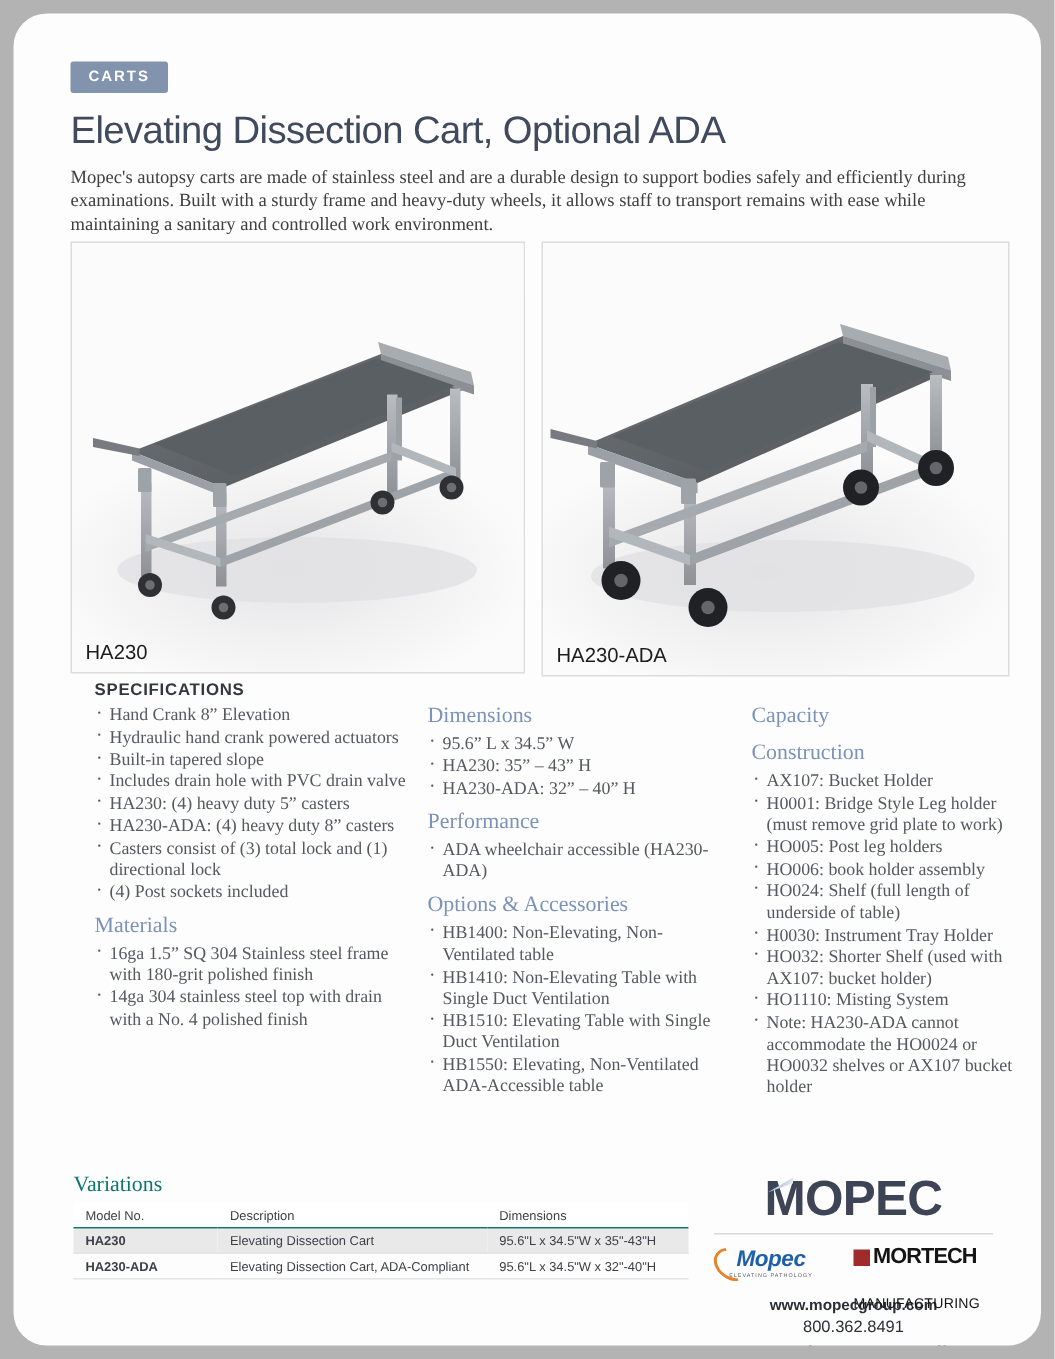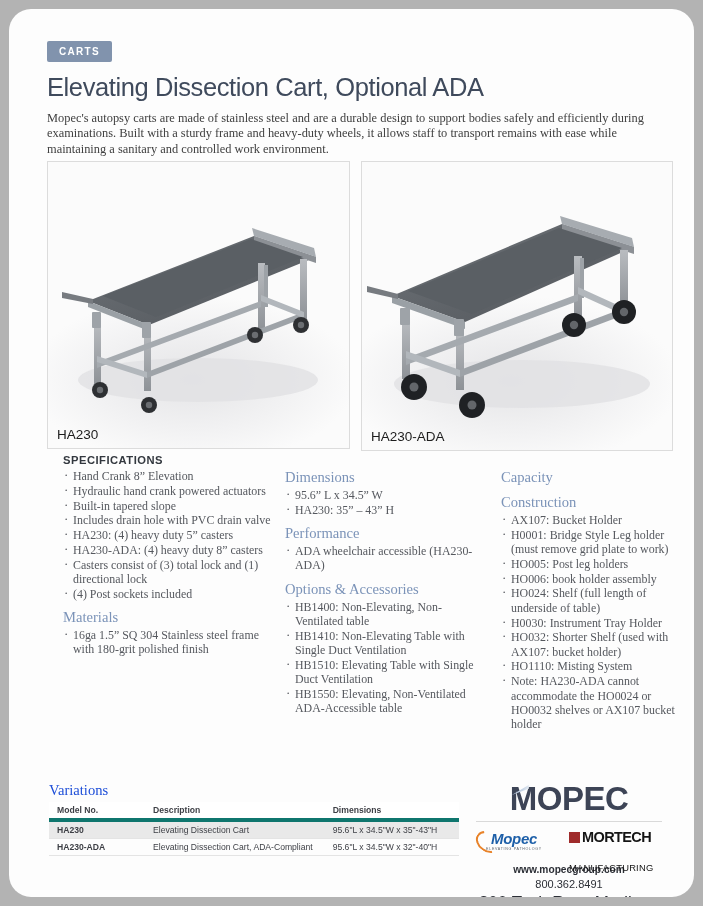--- a/index.html
+++ b/index.html
@@ -102,26 +102,26 @@
   ul.spec li:before{
     content:"\00B7";
     position:absolute;left:1px;top:-1px;
     color:#55585e;font-size:13px;
   }
 
   
   .variations{position:absolute;left:40px;top:773px;width:410px;}
   .var-head{
     font-family:"Liberation Serif",serif;
-    font-size:14.6px;color:#1d4ed8;margin-bottom:3px;
+    font-size:14.6px;color:#0f766e;margin-bottom:3px;
   }
   table.var{border-collapse:collapse;width:410px;font-family:"Liberation Sans",sans-serif;}
   table.var th{
-    text-align:left;font-size:8.6px;font-weight:bold;color:#3d3f45;
-    padding:3px 4px 3px 8px;border-bottom:4px solid #0f766e;
+    text-align:left;font-size:8.6px;font-weight:normal;color:#3d3f45;
+    padding:3px 4px 3px 8px;border-bottom:1px solid #0f766e;
     background:#ffffff;
   }
   table.var td{
     font-size:8.6px;color:#3d3f45;
     padding:3px 4px 3px 8px;border-bottom:1px solid #e4e4e4;
   }
   table.var tr.zebra td{background:#e9e9e9;}
   table.var td.model{font-weight:bold;}
   table.var .c1{width:92px;}
   table.var .c2{width:185px;}
@@ -300,28 +300,30 @@
           <li>Built-in tapered slope</li>
           <li>Includes drain hole with PVC drain valve</li>
           <li>HA230: (4) heavy duty 5” casters</li>
           <li>HA230-ADA: (4) heavy duty 8” casters</li>
           <li>Casters consist of (3) total lock and (1) directional lock</li>
           <li>(4) Post sockets included</li>
         </ul>
         <div class="sec-head">Materials</div>
         <ul class="spec">
           <li>16ga 1.5” SQ 304 Stainless steel frame with 180-grit polished finish</li>
+          <li>14ga 304 stainless steel top with drain with a No. 4 polished finish</li>
         </ul>
       </div>
 
       <div class="col col2">
         <div class="sec-head first">Dimensions</div>
         <ul class="spec">
           <li>95.6” L x 34.5” W</li>
           <li>HA230: 35” – 43” H</li>
+          <li>HA230-ADA: 32” – 40” H</li>
         </ul>
         <div class="sec-head">Performance</div>
         <ul class="spec">
           <li>ADA wheelchair accessible (HA230-ADA)</li>
         </ul>
         <div class="sec-head">Options &amp; Accessories</div>
         <ul class="spec">
           <li>HB1400: Non-Elevating, Non-Ventilated table</li>
           <li>HB1410: Non-Elevating Table with Single Duct Ventilation</li>
           <li>HB1510: Elevating Table with Single Duct Ventilation</li>

